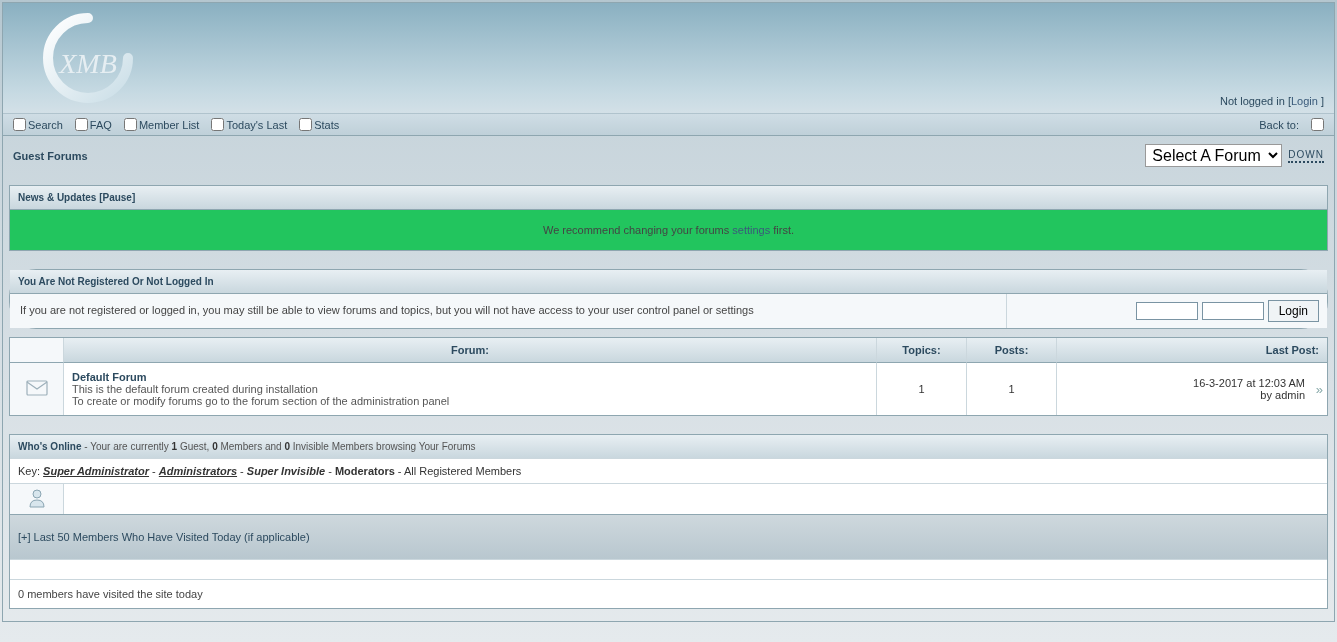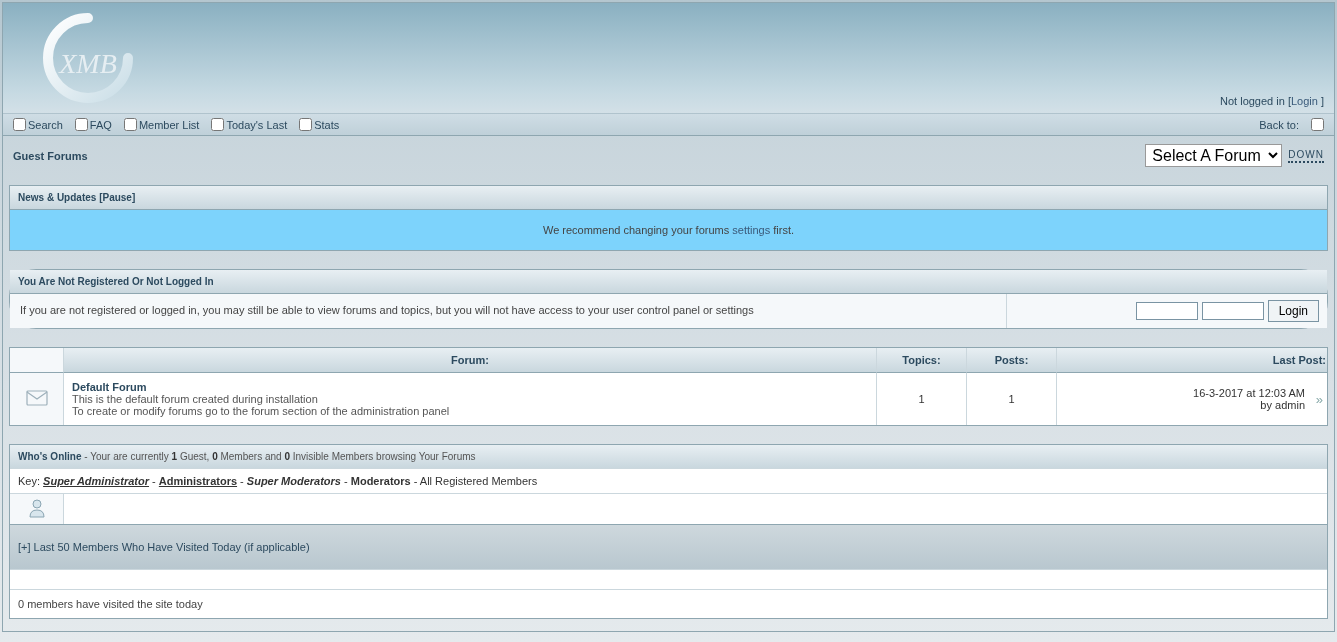--- a/index.html
+++ b/index.html
@@ -87,21 +87,21 @@
     background: linear-gradient(180deg, #e8eff3 0%, #c9d7de 100%);
     border-bottom: 1px solid #8ea6b0;
     padding: 6px 8px;
     font-weight: bold;
     color: #2c4a5f;
     font-size: 10px;
   }
   .panel-header a { font-weight: normal; color: #2c4a5f; }
   .panel-body {
     padding: 14px 8px;
-    background: #7dd3fc;
+    background: #22c55e;
     text-align: center;
     color: #444;
     font-size: 11px;
   }
 
   .login-row { display: flex; }
   .login-row .msg {
     flex: 1;
     padding: 10px;
     background: #f5f8fa;
@@ -139,21 +139,21 @@
     border-collapse: separate;
     border-spacing: 0;
     background: #fff;
     font-size: 11px;
   }
   .forum-table th {
     background: linear-gradient(180deg, #e8eff3 0%, #c9d7de 100%);
     color: #2c4a5f;
     font-weight: bold;
     text-align: center;
-    padding: 6px 1px;
+    padding: 6px 8px;
     border-bottom: 1px solid #8ea6b0;
     border-right: 1px solid #cbd7dd;
   }
   .forum-table th:last-child { border-right: none; }
   .forum-table td {
     padding: 8px;
     vertical-align: middle;
     border-right: 1px solid #cbd7dd;
     background: #fff;
   }
@@ -174,21 +174,21 @@
     transform: translateY(-50%);
     color: #8aa;
     font-size: 13px;
   }
 
   .whos-header { font-weight: bold; color: #2c4a5f; }
   .whos-subtext { font-weight: normal; color: #555; }
   .whos-subtext b { color: #333; }
   .key-row { padding: 6px 8px; background: #fff; border-top: 1px solid #cbd7dd; }
   .key-row .kb { font-weight: bold; text-decoration: underline; font-style: italic; }
-  .key-row .ka { font-weight: bold; text-decoration: underline; }
+  .key-row .ka { font-weight: bold; text-decoration: underline; font-style: italic; }
   .key-row .km { font-weight: bold; font-style: italic; }
   .key-row .kmod { font-weight: bold; }
   .online-row {
     display: flex;
     border-top: 1px solid #cbd7dd;
     background: #fff;
   }
   .online-row .avatar-cell {
     width: 54px;
     text-align: center;
@@ -274,21 +274,21 @@
   <div class="panel">
     <div class="panel-header">
       <span>News &amp; Updates</span>
       <a href="#" style="font-weight:bold;">[Pause]</a>
     </div>
     <div class="panel-body">
       <span>We recommend changing your forums </span><a href="#">settings</a><span> first.</span>
     </div>
   </div>
 
-  <div class="panel" style="margin-bottom:18px;border-radius:27px;">
+  <div class="panel" style="margin-bottom:8px;border-radius:27px;">
     <div class="panel-header">You Are Not Registered Or Not Logged In</div>
     <div class="login-row">
       <div class="msg">If you are not registered or logged in, you may still be able to view forums and topics, but you will not have access to your user control panel or settings</div>
       <div class="form-cell">
         <input type="text" style="">
         <input type="password" style="">
         <button>Login</button>
       </div>
     </div>
   </div>
@@ -331,21 +331,21 @@
     <div class="panel-header">
       <span class="whos-header">Who's Online</span>
       <span class="whos-subtext">
         <span> - Your are currently </span><b>1</b><span> Guest, </span><b>0</b><span> Members and </span><b>0</b><span> Invisible Members browsing Your Forums</span>
       </span>
     </div>
     <div class="key-row">
       <span>Key: </span>
       <span class="kb">Super Administrator</span><span> - </span>
       <span class="ka">Administrators</span><span> - </span>
-      <span class="km">Super Moderators</span><span> - </span>
+      <span class="km">Super Invisible</span><span> - </span>
       <span class="kmod">Moderators</span><span> - </span>
       <span>All Registered Members</span>
     </div>
     <div class="online-row">
       <div class="avatar-cell">
         <svg width="18" height="20" viewBox="0 0 18 20">
           <circle cx="9" cy="6" r="4" fill="#d8e6ed" stroke="#8aa5b2"></circle>
           <path d="M2 19 Q2 12 9 12 Q16 12 16 19 Z" fill="#d8e6ed" stroke="#8aa5b2"></path>
         </svg>
       </div>

